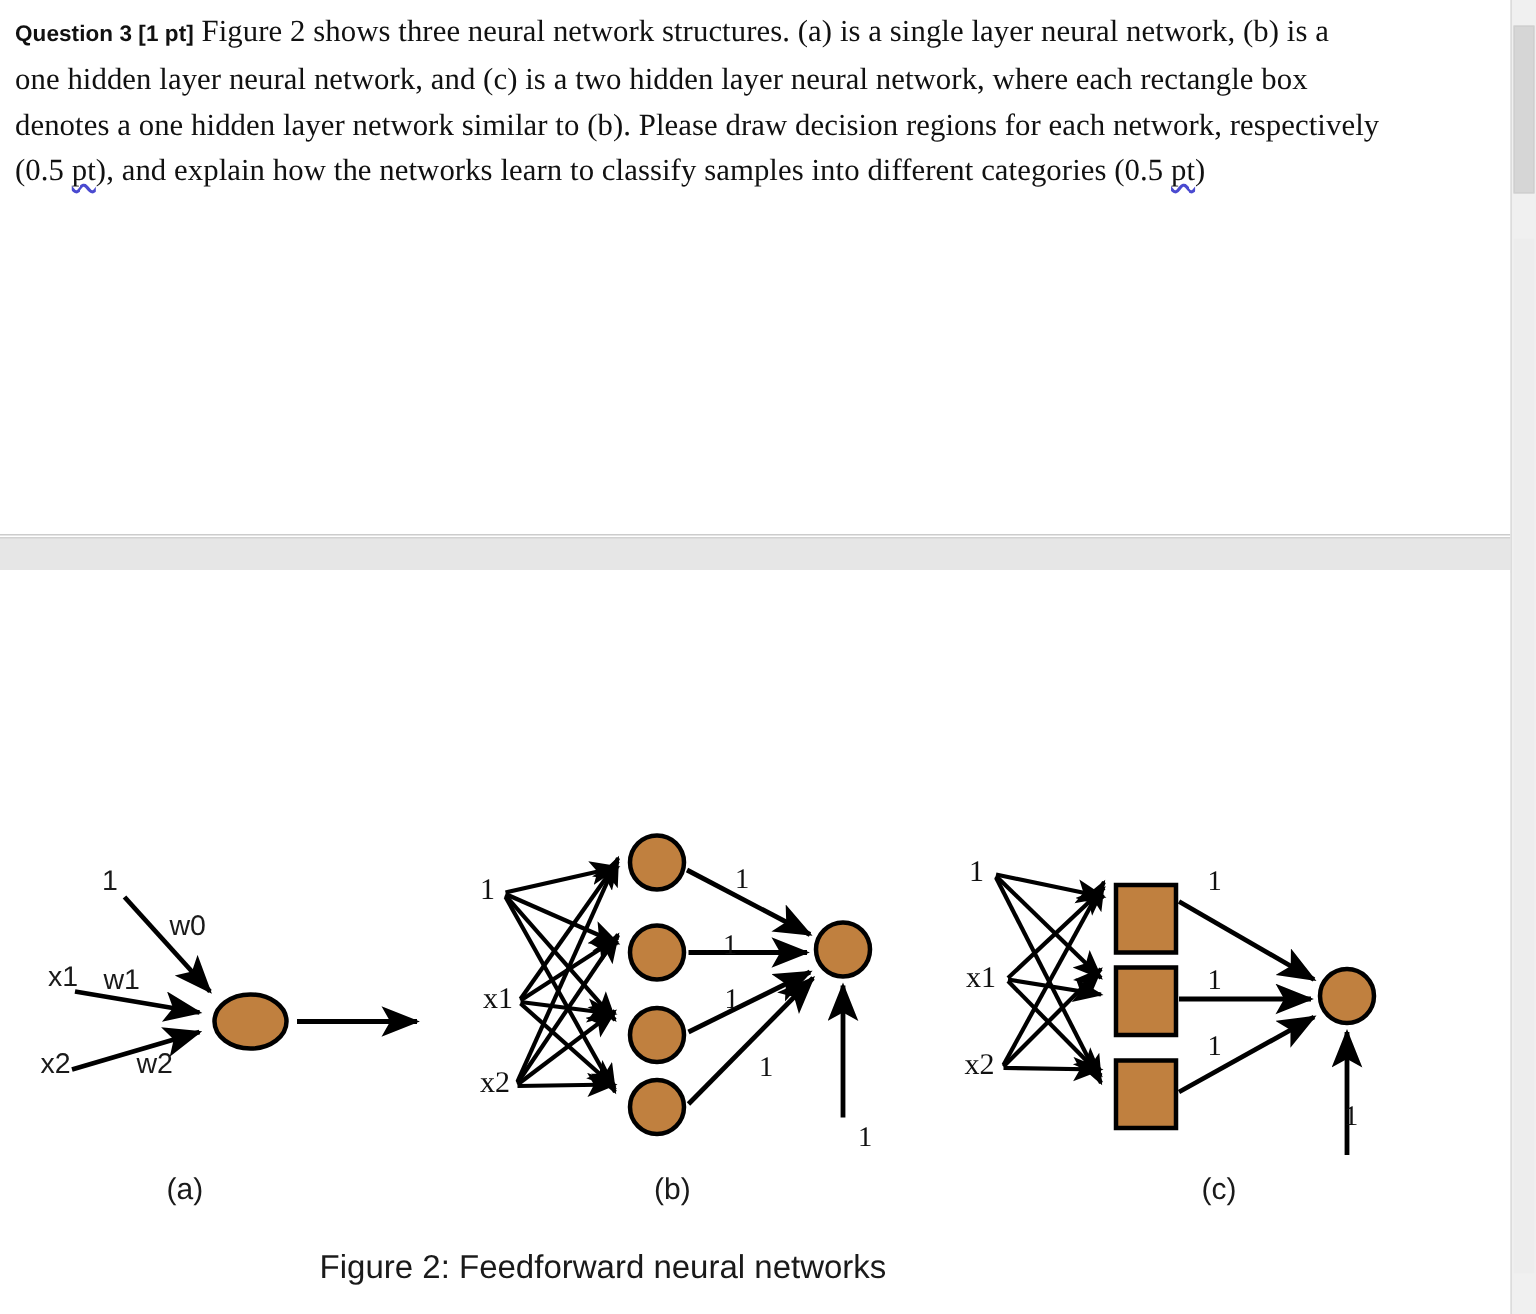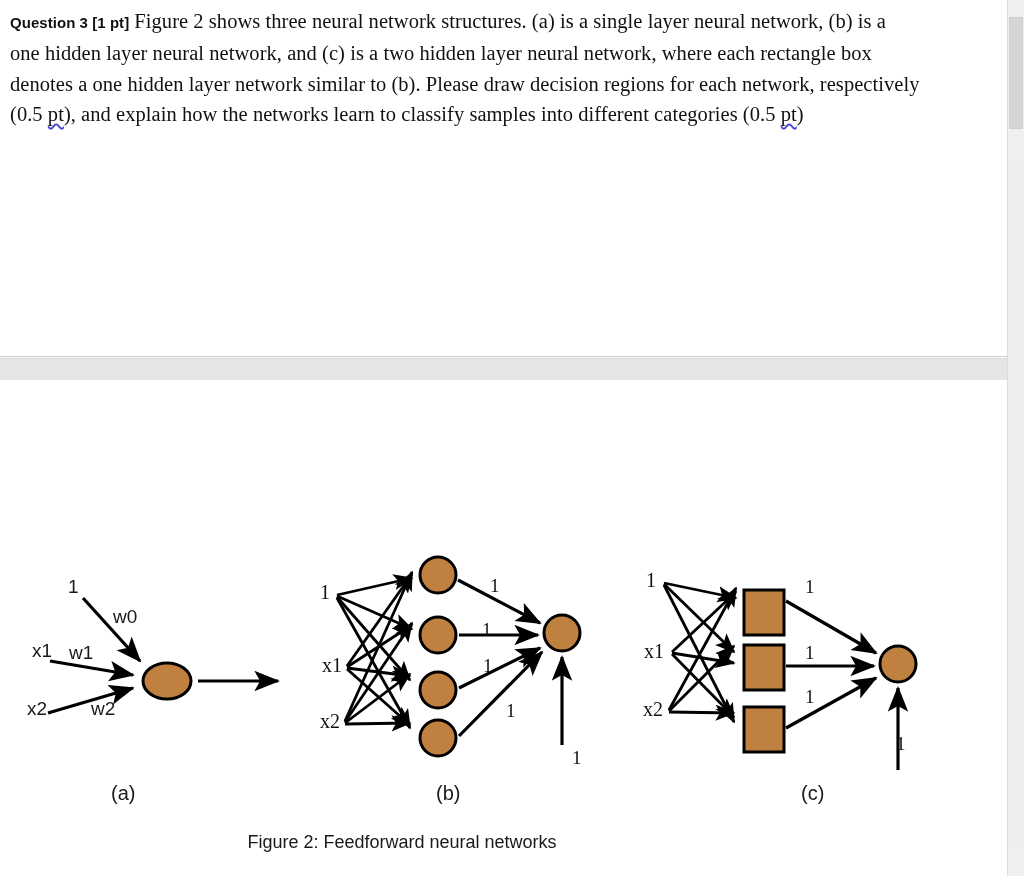--- a/index.html
+++ b/index.html
@@ -103,21 +103,21 @@
   #label-b { left: 436px; top: 402px; }
   #label-c { left: 801px; top: 402px; }
 
   #figure-caption {
     position: absolute;
     left: 0;
     top: 452px;
     width: 804px;
     text-align: center;
     font-family: "Liberation Sans", sans-serif;
-    font-size: 18px;
+    font-size: 22px;
     color: #1a1a1a;
   }
 
   
   #scrollbar {
     position: absolute;
     right: 0;
     top: 0;
     width: 17px;
     height: 876px;

